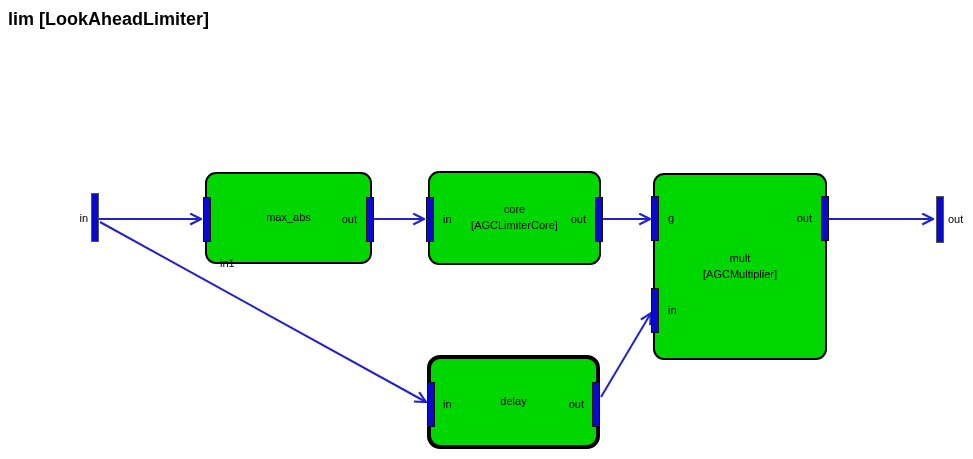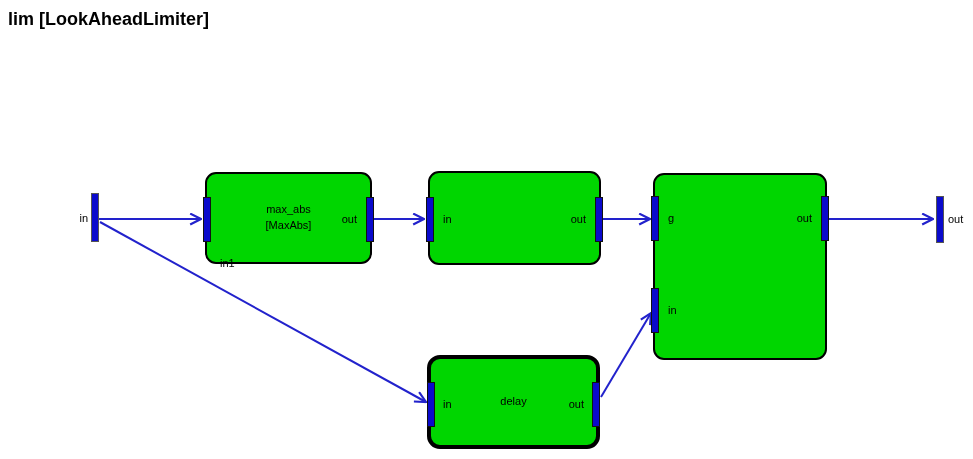--- a/index.html
+++ b/index.html
@@ -63,38 +63,45 @@
   <div class="terminal" style="left:91px;top:193px;width:8px;height:49px;"></div>
   <div class="terminal-label" style="left:58px;top:210px;width:30px;text-align:right;">in</div>
 
   <div class="block" style="left:205px;top:172px;width:167px;height:92px;">
     <div class="port left" style="top:23px;"></div>
     <div class="port-label" style="left:13px;top:37px;margin-top:44px;">in1</div>
     <div class="port right" style="top:23px;"></div>
     <div class="port-label right" style="right:13px;top:37px;">out</div>
     <div class="block-text">
       <div>max_abs</div>
-      <div>[MaxAbs]</div>
     </div>
   </div>
 
   <div class="block" style="left:428px;top:171px;width:173px;height:94px;">
     <div class="port left" style="top:24px;"></div>
     <div class="port-label" style="left:13px;top:38px;">in</div>
     <div class="port right" style="top:24px;"></div>
     <div class="port-label right" style="right:13px;top:38px;">out</div>
+    <div class="block-text">
+      <div>core</div>
+      <div>[AGCLimiterCore]</div>
+    </div>
   </div>
 
   <div class="block" style="left:653px;top:173px;width:174px;height:187px;">
     <div class="port left" style="top:21px;"></div>
     <div class="port-label" style="left:13px;top:35px;">g</div>
     <div class="port left" style="top:113px;"></div>
     <div class="port-label" style="left:13px;top:127px;">in</div>
     <div class="port right" style="top:21px;"></div>
     <div class="port-label right" style="right:13px;top:35px;">out</div>
+    <div class="block-text">
+      <div>mult</div>
+      <div>[AGCMultiplier]</div>
+    </div>
   </div>
 
   <div class="block selected" style="left:427px;top:355px;width:173px;height:94px;">
     <div class="port left" style="top:23px;"></div>
     <div class="port-label" style="left:12px;top:37px;">in</div>
     <div class="port right" style="top:23px;"></div>
     <div class="port-label right" style="right:12px;top:37px;">out</div>
     <div class="block-text">
       <div>delay</div>
     </div>

